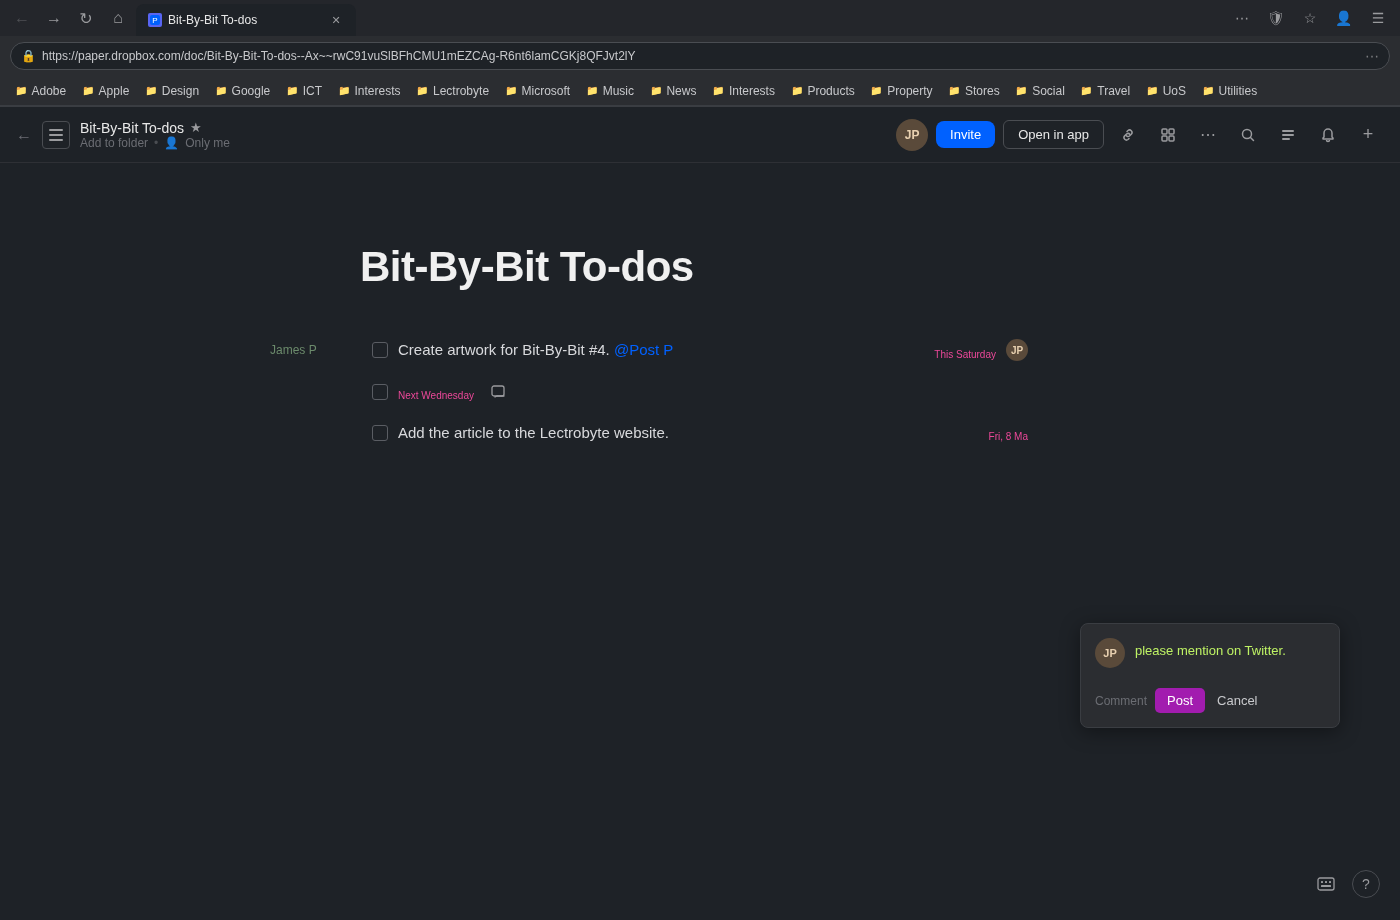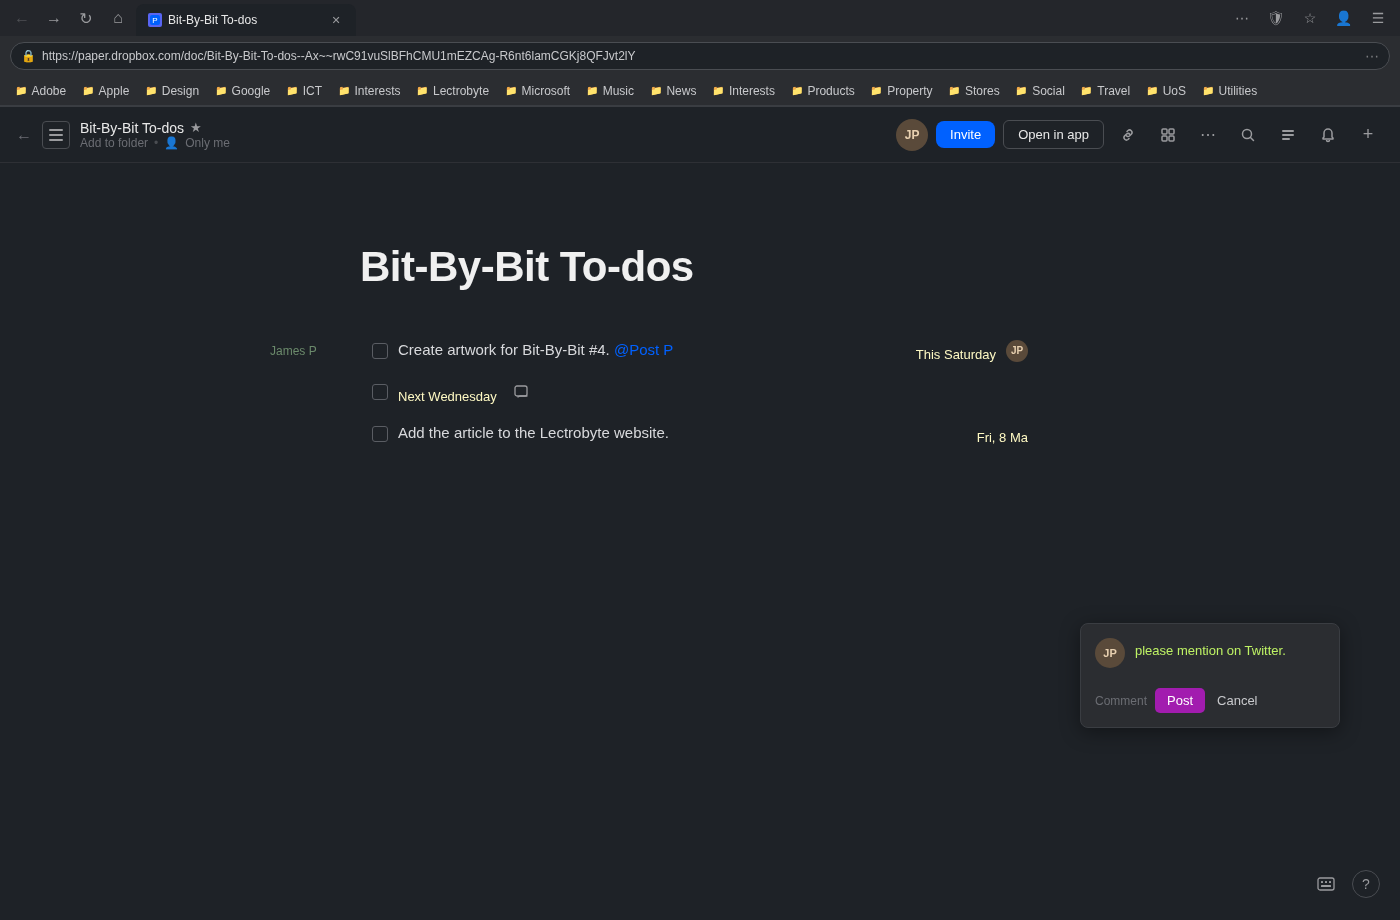--- a/index.html
+++ b/index.html
@@ -307,22 +307,22 @@
     }
 
     .todo-text.highlighted {
       background: rgba(180, 130, 0, 0.35);
       color: #f0c060;
       padding: 1px 3px;
       border-radius: 2px;
     }
 
     .todo-due {
-      font-size: 13px;
-      color: #fef9c3;
+      font-size: 10px;
+      color: #ec4899;
       white-space: nowrap;
       margin-top: 8px;
     }
 
     .assignee-avatar {
       width: 22px; height: 22px;
       border-radius: 50%;
       background: #5a4a3a;
       display: flex; align-items: center; justify-content: center;
       font-size: 10px;

